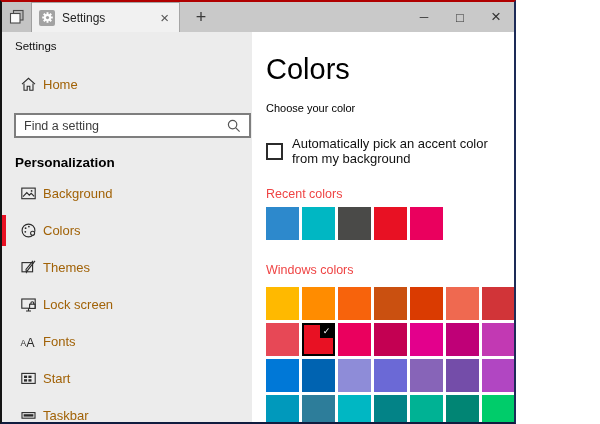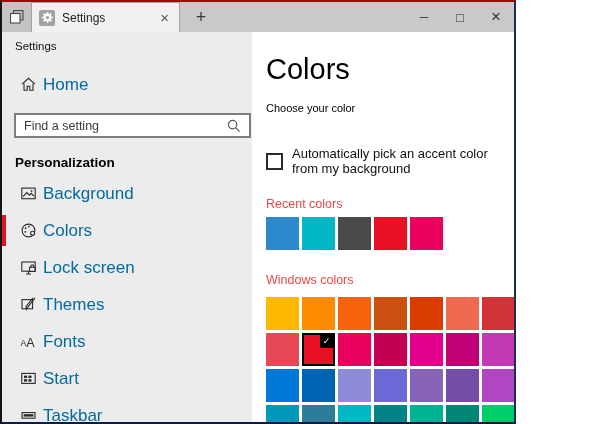--- a/index.html
+++ b/index.html
@@ -29,35 +29,35 @@
   .winctl{width:36px;display:flex;align-items:center;justify-content:center;color:#333;cursor:pointer;}
   .winctl.min span{font-size:12px;}
   .winctl.max span{font-size:13px;}
   .winctl.close span{font-size:17px;}
   
   .app{flex:1;display:flex;overflow:hidden;}
   .sidebar{width:250px;flex:0 0 250px;background:#ececec;overflow:hidden;position:relative;}
   .app-title{font-size:11.5px;color:#111;margin:8px 0 0 13px;}
   .nav-row{height:37px;display:flex;align-items:center;padding-left:18px;position:relative;cursor:pointer;}
   .nav-row .ic{width:17px;height:17px;flex:0 0 17px;display:flex;align-items:center;}
-  .nav-row .lbl{font-size:17px;color:#0369a1;margin-left:6px;}
+  .nav-row .lbl{font-size:13px;color:#a16207;margin-left:6px;}
   .nav-home{margin-top:14px;}
   .accent-bar{position:absolute;left:0;top:3px;bottom:3px;width:4px;background:#E81123;}
   .searchbox{margin:10px 1px 0 12px;height:25px;background:#fff;border:2px solid #7e7e7e;
     display:flex;align-items:center;position:relative;}
   .searchbox input{border:none;outline:none;background:transparent;flex:1;
     font-family:inherit;font-size:12.5px;color:#222;padding:0 26px 0 8px;height:100%;}
   .searchbox input::placeholder{color:#3c3c3c;opacity:1;}
   .search-ic{position:absolute;right:7px;top:3px;}
   .section-header{font-size:13.5px;font-weight:bold;color:#000;margin:17px 0 5px 13px;}
   
   .content{flex:1;background:#fff;padding:22px 18px 0 14px;overflow:hidden;}
   h1{font-size:29px;font-weight:300;color:#000;margin:0;line-height:1.05;}
   h2{font-size:11px;font-weight:400;color:#000;margin:18px 0 0 0;}
-  .chk-row{display:flex;align-items:center;margin-top:32px;cursor:pointer;}
+  .chk-row{display:flex;align-items:center;margin-top:22px;cursor:pointer;}
   .chk{width:17px;height:17px;border:2px solid #2b2b2b;background:#fff;flex:0 0 17px;}
   .chk-lbl{font-size:13px;color:#111;margin-left:9px;}
   .swatch-label{font-size:12.5px;color:#ef4444;}
   .swatch-label.recent{margin-top:21px;}
   .swatch-label.windows{margin-top:23px;}
   .swatch-row{display:flex;gap:3px;margin-top:6px;}
   .swatch-grid{display:grid;grid-template-columns:repeat(8,33px);gap:3px;margin-top:10px;width:max-content;}
   .swatch{width:33px;height:33px;cursor:pointer;position:relative;}
   .swatch.selected{border:2px solid #000;}
   .sel-corner{position:absolute;top:0;right:0;width:13px;height:13px;background:#000;
@@ -155,37 +155,37 @@
             <circle cx="8.9" cy="4.6" r="0.9" fill="#2b2b2b" stroke="none"></circle>
             <circle cx="5.3" cy="9.8" r="0.9" fill="#2b2b2b" stroke="none"></circle>
           </svg>
         </span>
         <span class="lbl">Colors</span>
       </div>
 
       <div class="nav-row">
         <span class="ic">
           <svg width="17" height="17" viewBox="0 0 17 17" fill="none" stroke="#2b2b2b" stroke-width="1.1">
+            <rect x="2" y="3.6" width="10.6" height="9.2"></rect>
+            <path d="M15 1.8 8 10.9 M8 10.9 6.4 13.3 6 10.4 13 1.9"></path>
+          </svg>
+        </span>
+        <span class="lbl">Themes</span>
+      </div>
+
+      <div class="nav-row">
+        <span class="ic">
+          <svg width="17" height="17" viewBox="0 0 17 17" fill="none" stroke="#2b2b2b" stroke-width="1.1">
             <rect x="1.8" y="3" width="13.4" height="9.2"></rect>
             <path d="M6 15 H11 M8.5 12.2 V15"></path>
             <rect x="9.6" y="8.2" width="5.4" height="4.2" fill="#ececec"></rect>
             <path d="M10.9 8.2 v-1.1 a1.4 1.4 0 0 1 2.8 0 v1.1"></path>
           </svg>
         </span>
         <span class="lbl">Lock screen</span>
-      </div>
-
-      <div class="nav-row">
-        <span class="ic">
-          <svg width="17" height="17" viewBox="0 0 17 17" fill="none" stroke="#2b2b2b" stroke-width="1.1">
-            <rect x="2" y="3.6" width="10.6" height="9.2"></rect>
-            <path d="M15 1.8 8 10.9 M8 10.9 6.4 13.3 6 10.4 13 1.9"></path>
-          </svg>
-        </span>
-        <span class="lbl">Themes</span>
       </div>
 
       <div class="nav-row">
         <span class="ic">
           <svg width="17" height="17" viewBox="0 0 17 17">
             <text x="0.5" y="12.5" font-size="8.5" fill="#2b2b2b" font-family="inherit">A</text>
             <text x="6.2" y="13.5" font-size="12.5" fill="#2b2b2b" font-family="inherit">A</text>
           </svg>
         </span>
         <span class="lbl">Fonts</span>

